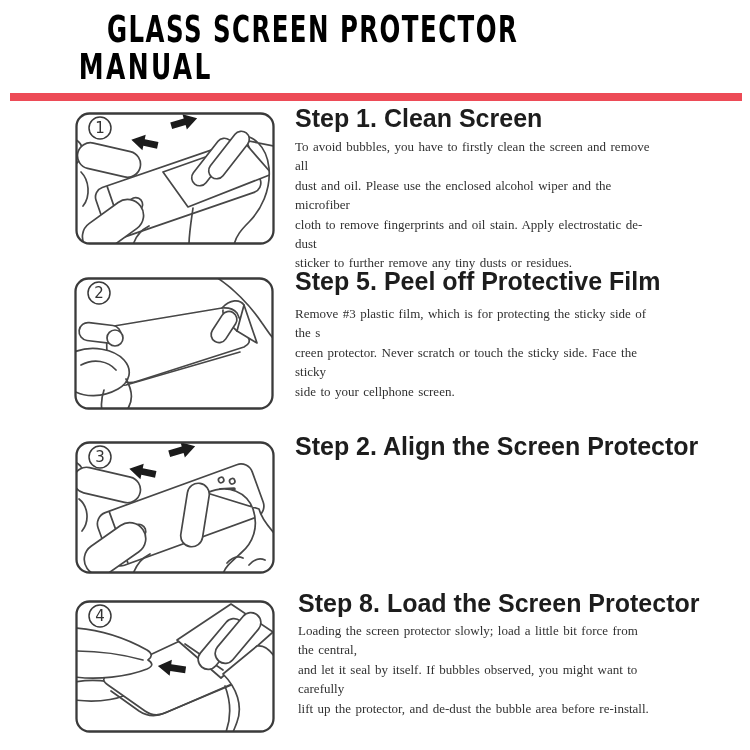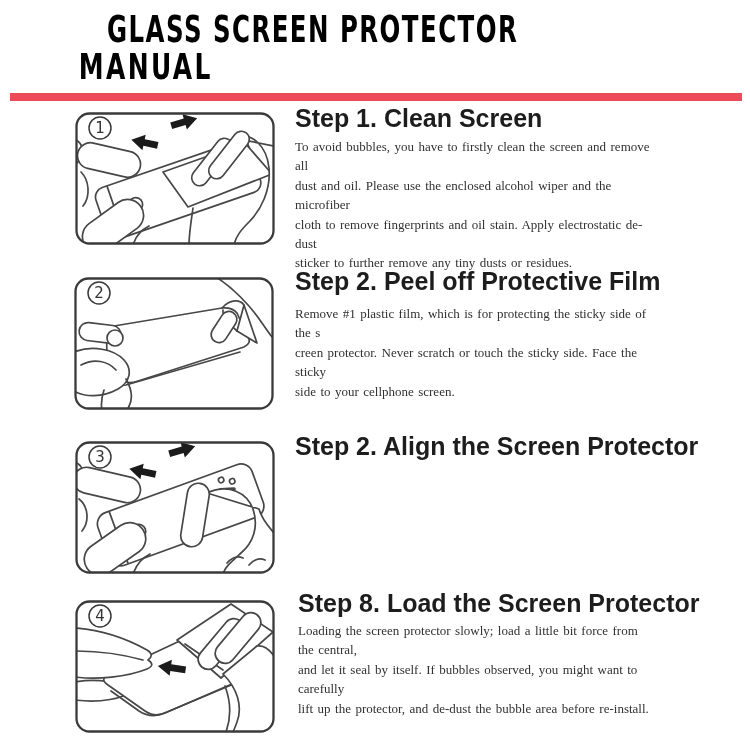--- a/index.html
+++ b/index.html
@@ -100,22 +100,22 @@
         <path class="art" d="M0,75 C18,68 40,72 50,83 C59,93 56,105 44,112 C28,121 10,120 0,114 Z"></path>
         <path class="ln" d="M7,88 C20,81 34,84 42,93"></path>
         <path class="ln" d="M30,113 C27,122 27,128 28,133"></path>
         <path class="ln" d="M52,102 C60,116 58,126 53,133"></path>
       </g>
       <rect class="box-border" x="1.5" y="1.5" width="197" height="130" rx="13"></rect>
       <circle class="badge-circle" cx="25" cy="16" r="11"></circle>
       <text class="badge-num" x="25" y="21">2</text>
     </svg>
   </div>
-  <h2 class="step-heading h2">Step 2. Peel off Protective Film</h2>
-  <p class="step-body b2">Remove #1 plastic film, which is for protecting the sticky side of the s
+  <h2 class="step-heading h2">Step 5. Peel off Protective Film</h2>
+  <p class="step-body b2">Remove #3 plastic film, which is for protecting the sticky side of the s
 creen protector. Never scratch or touch the sticky side. Face the sticky
 side to your cellphone screen.</p>
 
   <div class="fig f3">
     <svg viewBox="0 0 200 133">
       <defs>
           <clipPath id="clip3">
             <rect x="2" y="2" width="196" height="129" rx="12"></rect>
           </clipPath>
         </defs>

